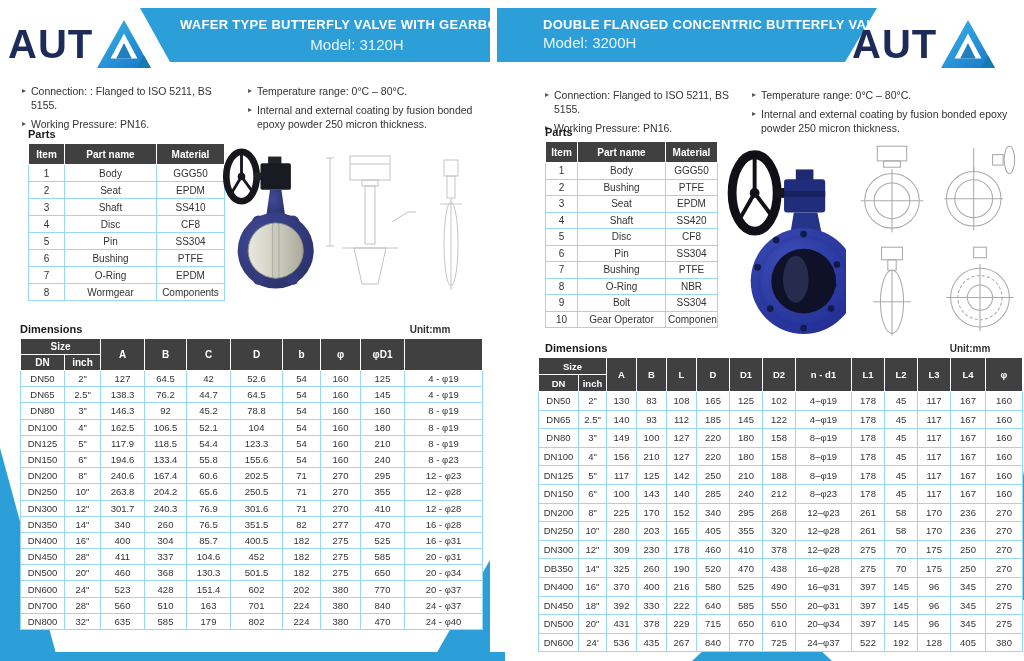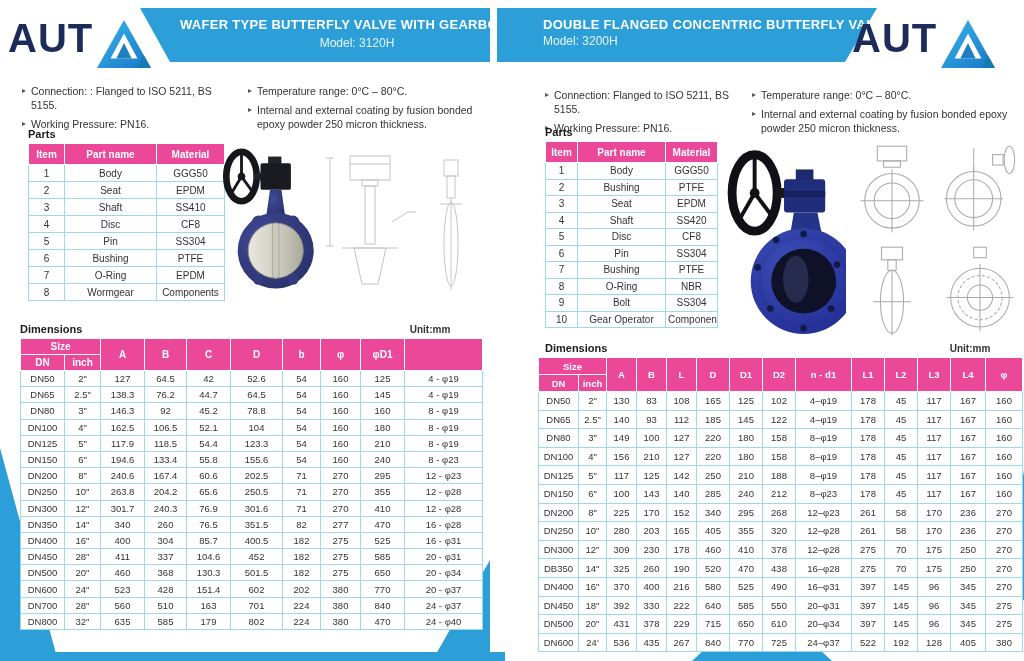--- a/index.html
+++ b/index.html
@@ -11,47 +11,47 @@
 
   
   .wedge { position:absolute; background:#2C9FD9; z-index:0; }
   .wedge-left-band   { left:0; top:448px; width:58px; height:213px; clip-path:polygon(0 0,100% 100%,0 100%); }
   .wedge-left-strip  { left:0; top:652px; width:505px; height:9px; }
   .wedge-left-right  { left:432px; top:560px; width:58px; height:101px; clip-path:polygon(100% 0,100% 100%,0 100%); }
   .wedge-center      { left:692px; top:596px; width:140px; height:65px; clip-path:polygon(50% 0,100% 100%,0 100%); }
   .wedge-right-edge  { left:1004px; top:470px; width:20px; height:130px; clip-path:polygon(100% 0,100% 100%,0 100%); }
 
   
-  .logo { position:absolute; display:flex; align-items:flex-start; z-index:3; }
+  .logo { position:absolute; display:flex; align-items:center; z-index:3; }
   .logo-text { font-size:40px; font-weight:800; color:#1d2b5a; letter-spacing:1px; line-height:1; }
   .logo-tri { width:58px; height:52px; margin-left:2px; }
 
   
   .banner { position:absolute; top:8px; height:54px; background:#2C9FD9; z-index:1; }
   .banner-left  { left:140px; width:350px; clip-path:polygon(0 0,100% 0,100% 100%,30px 100%); }
   .banner-right { left:497px; width:380px; clip-path:polygon(0 0,100% 0,calc(100% - 32px) 100%,0 100%); }
   .banner-title { position:absolute; color:#fff; font-size:13px; font-weight:700; letter-spacing:.3px; white-space:nowrap; }
-  .banner-model { position:absolute; color:#e8f6fd; font-size:12px; }
+  .banner-model { position:absolute; color:#e8f6fd; font-size:15px; }
   .banner-left  .banner-title { top:9px; left:40px; right:6px; text-align:center; }
   .banner-left  .banner-model { top:28px; left:0; width:100%; text-align:center; transform:translateX(42px); }
   .banner-right .banner-title { top:9px; left:46px; }
   .banner-right .banner-model { top:26px; left:46px; }
 
   
   .bullets { position:absolute; z-index:2; font-size:10.5px; color:#333; }
   .bullet-item { display:flex; gap:5px; margin-bottom:5px; line-height:1.35; }
   .bullet-marker { color:#555; font-size:8px; padding-top:2px; flex:0 0 auto; }
 
   
   .section-label { position:absolute; z-index:2; font-size:11px; font-weight:700; color:#1a1a1a; }
   .unit-label { position:absolute; z-index:2; font-size:10px; font-weight:700; color:#333; text-align:center; }
 
   
   table { border-collapse:collapse; table-layout:fixed; position:absolute; z-index:2; background:#fff; border:1px solid #9bd7f2; }
-  th { background:#ec4899; color:#fff; font-weight:700; font-size:10px; border:1.5px solid #ffffff; padding:0 1px; }
+  th { background:#404040; color:#fff; font-weight:700; font-size:10px; border:1.5px solid #ffffff; padding:0 1px; }
   td { border:1px solid #9bd7f2; font-size:10px; color:#333; text-align:center; background:#fff; padding:0 2px; white-space:nowrap; overflow:hidden; }
 
   .parts-table-left  { left:28px;  top:143px; width:196px; }
   .parts-table-left th { height:20px; }
   .parts-table-left td { height:16px; }
 
   .parts-table-right { left:545px; top:141px; width:172px; }
   .parts-table-right th { height:20px; }
   .parts-table-right td { height:15.5px; }
 

